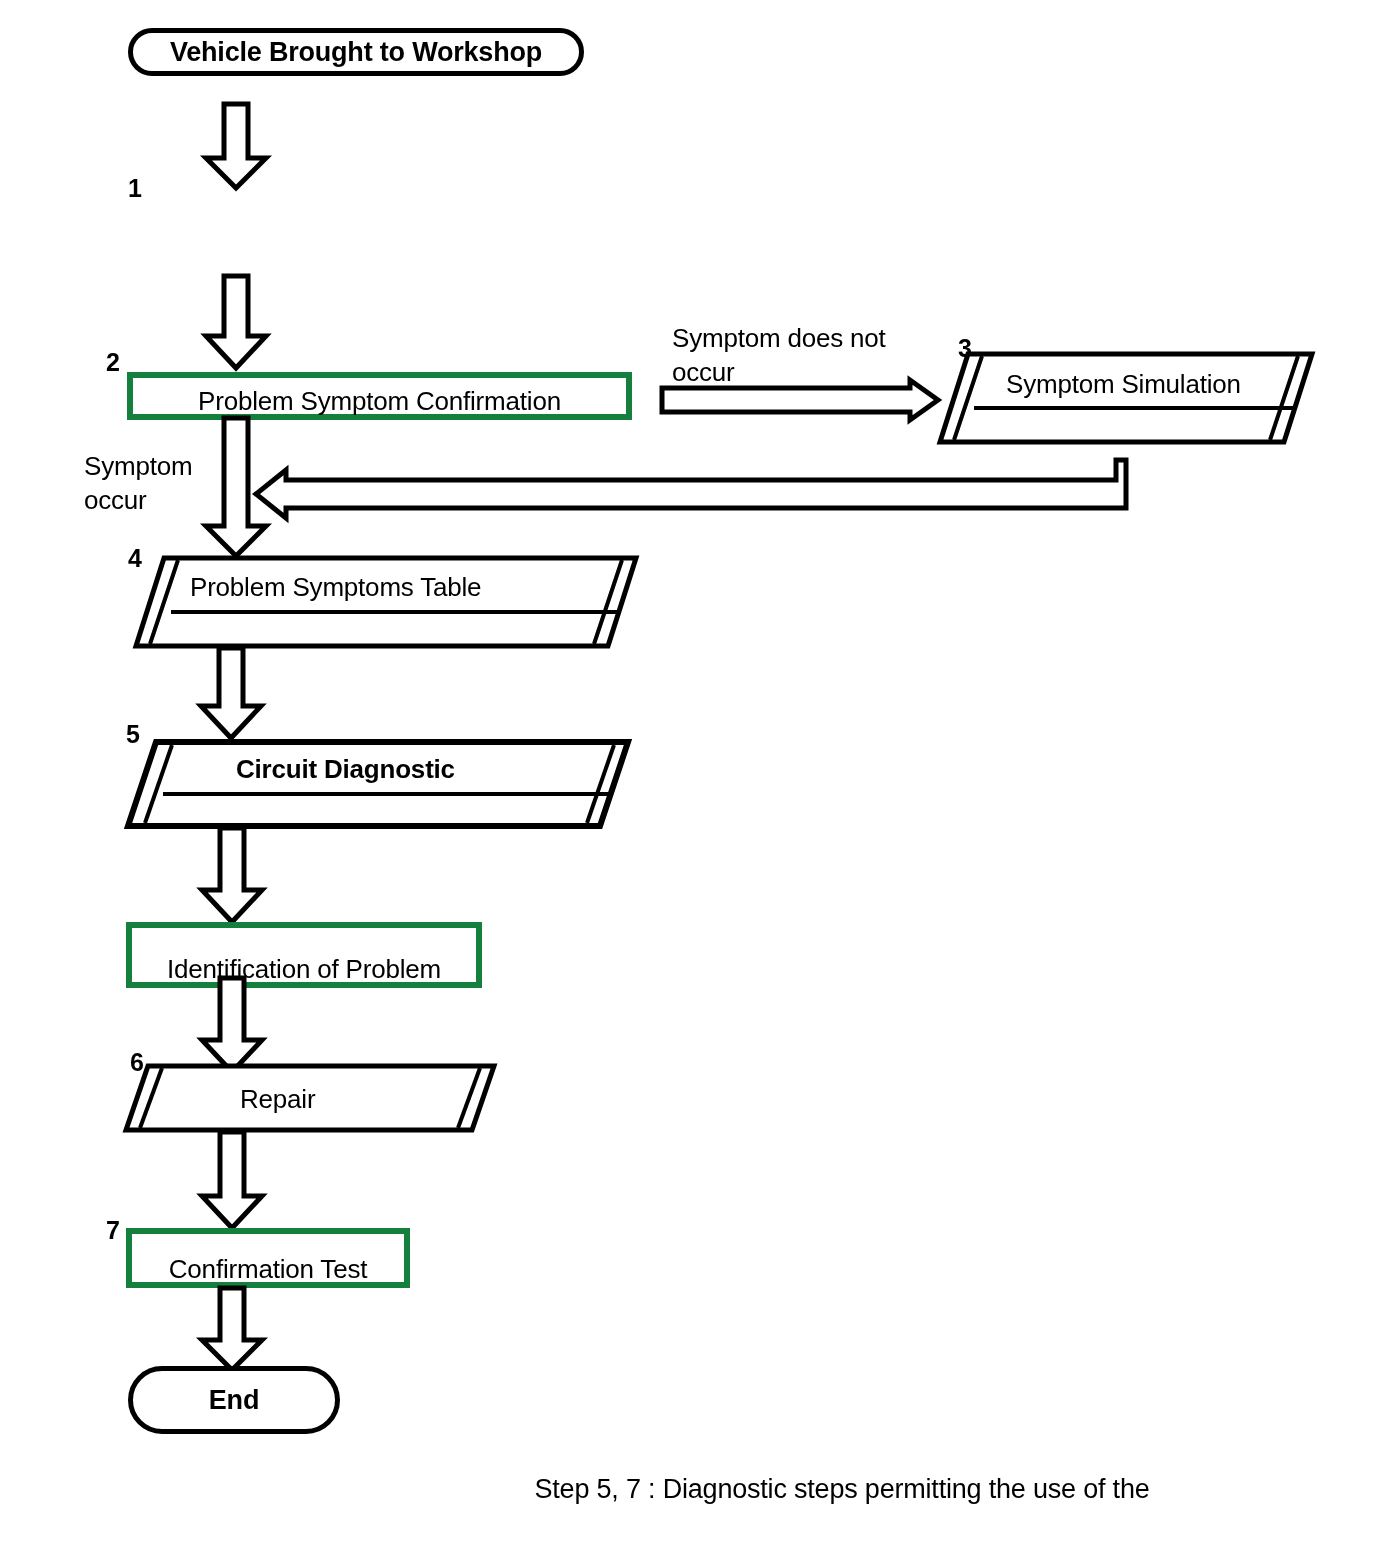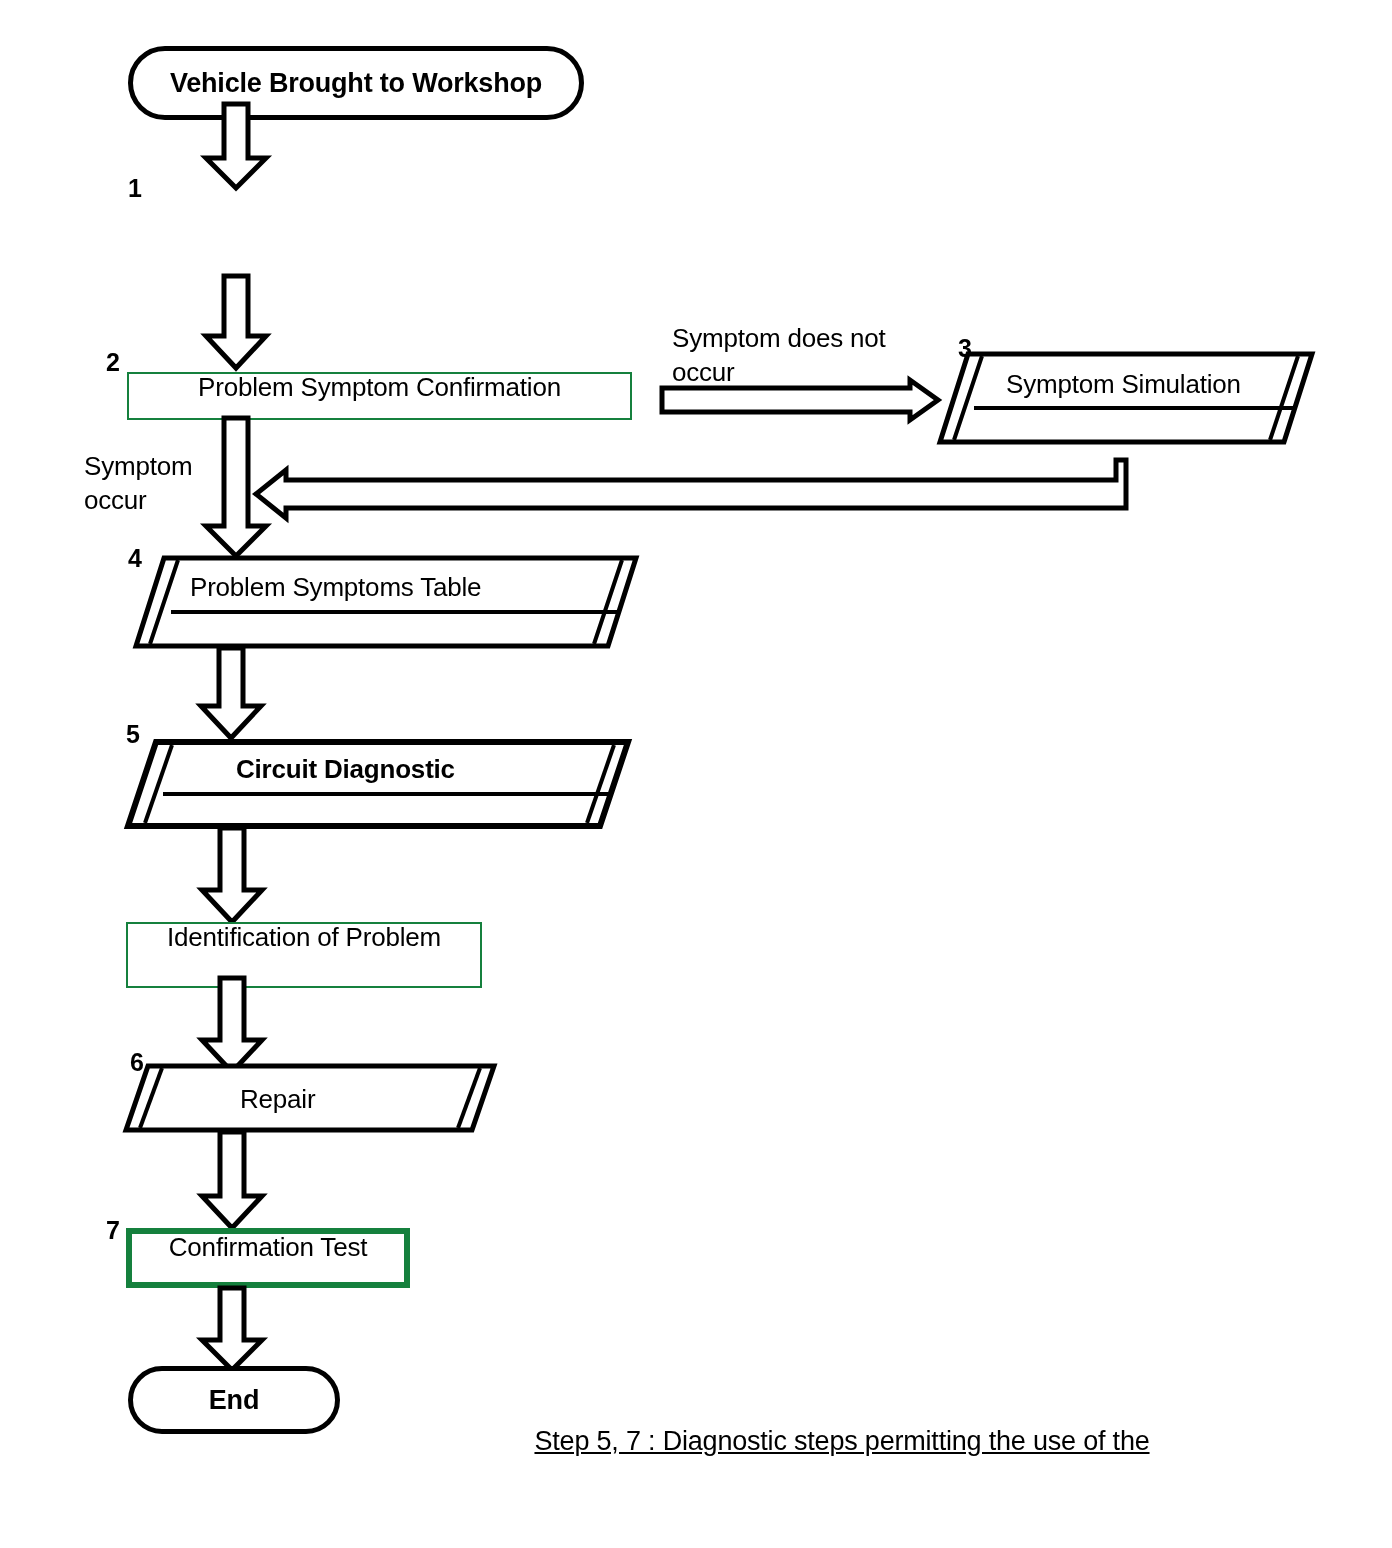--- a/index.html
+++ b/index.html
@@ -34,24 +34,24 @@
   .terminator .txt {
     font-size: 27px;
     font-weight: bold;
     letter-spacing: -0.2px;
     line-height: 1;
   }
 
   
   .rectbox {
     box-sizing: border-box;
-    border: 2px solid #15803d;
+    border: 6px solid #15803d;
     background: #fff;
     display: flex;
-    align-items: flex-start;
+    align-items: flex-end;
     justify-content: center;
     text-align: center;
   }
   .rectbox.thick { border-width: 6px; }
   .rectbox .txt {
     font-size: 26px;
     line-height: 1;
     letter-spacing: -0.2px;
   }
 
@@ -89,21 +89,21 @@
   }
 
   
   .arrow svg { display: block; overflow: visible; }
 </style>
 </head>
 <body>
 
 <div id="canvas">
 
-  <div class="abs terminator" style="left:128px; top:46px; width:456px; height:74px;">
+  <div class="abs terminator" style="left:128px; top:28px; width:456px; height:48px;">
     <span class="txt">Vehicle Brought to Workshop</span>
   </div>
 
   <div class="abs arrow" style="left:200px; top:104px;">
     <svg width="72" height="86" viewBox="0 0 72 86">
       <path d="M24,0 L48,0 L48,54 L66,54 L36,84 L6,54 L24,54 Z" fill="#ffffff" stroke="#000000" stroke-width="5" stroke-linejoin="miter"></path>
     </svg>
   </div>
 
   <div class="abs stepnum" style="left:128px; top:176px;">1</div>
@@ -229,17 +229,17 @@
   <div class="abs arrow" style="left:196px; top:1288px;">
     <svg width="72" height="84" viewBox="0 0 72 84">
       <path d="M24,0 L48,0 L48,52 L66,52 L36,82 L6,52 L24,52 Z" fill="#ffffff" stroke="#000000" stroke-width="5" stroke-linejoin="miter"></path>
     </svg>
   </div>
 
   <div class="abs terminator" style="left:128px; top:1366px; width:212px; height:68px;">
     <span class="txt">End</span>
   </div>
 
-  <div class="abs footnote" style="left:452px; top:1422px; width:780px;text-decoration:underline;">
+  <div class="abs footnote" style="left:452px; top:1470px; width:780px;">
     <div>Step 5, 7 : Diagnostic steps permitting the use of the</div>
   </div>
 
 </div>
 
 </body></html>

